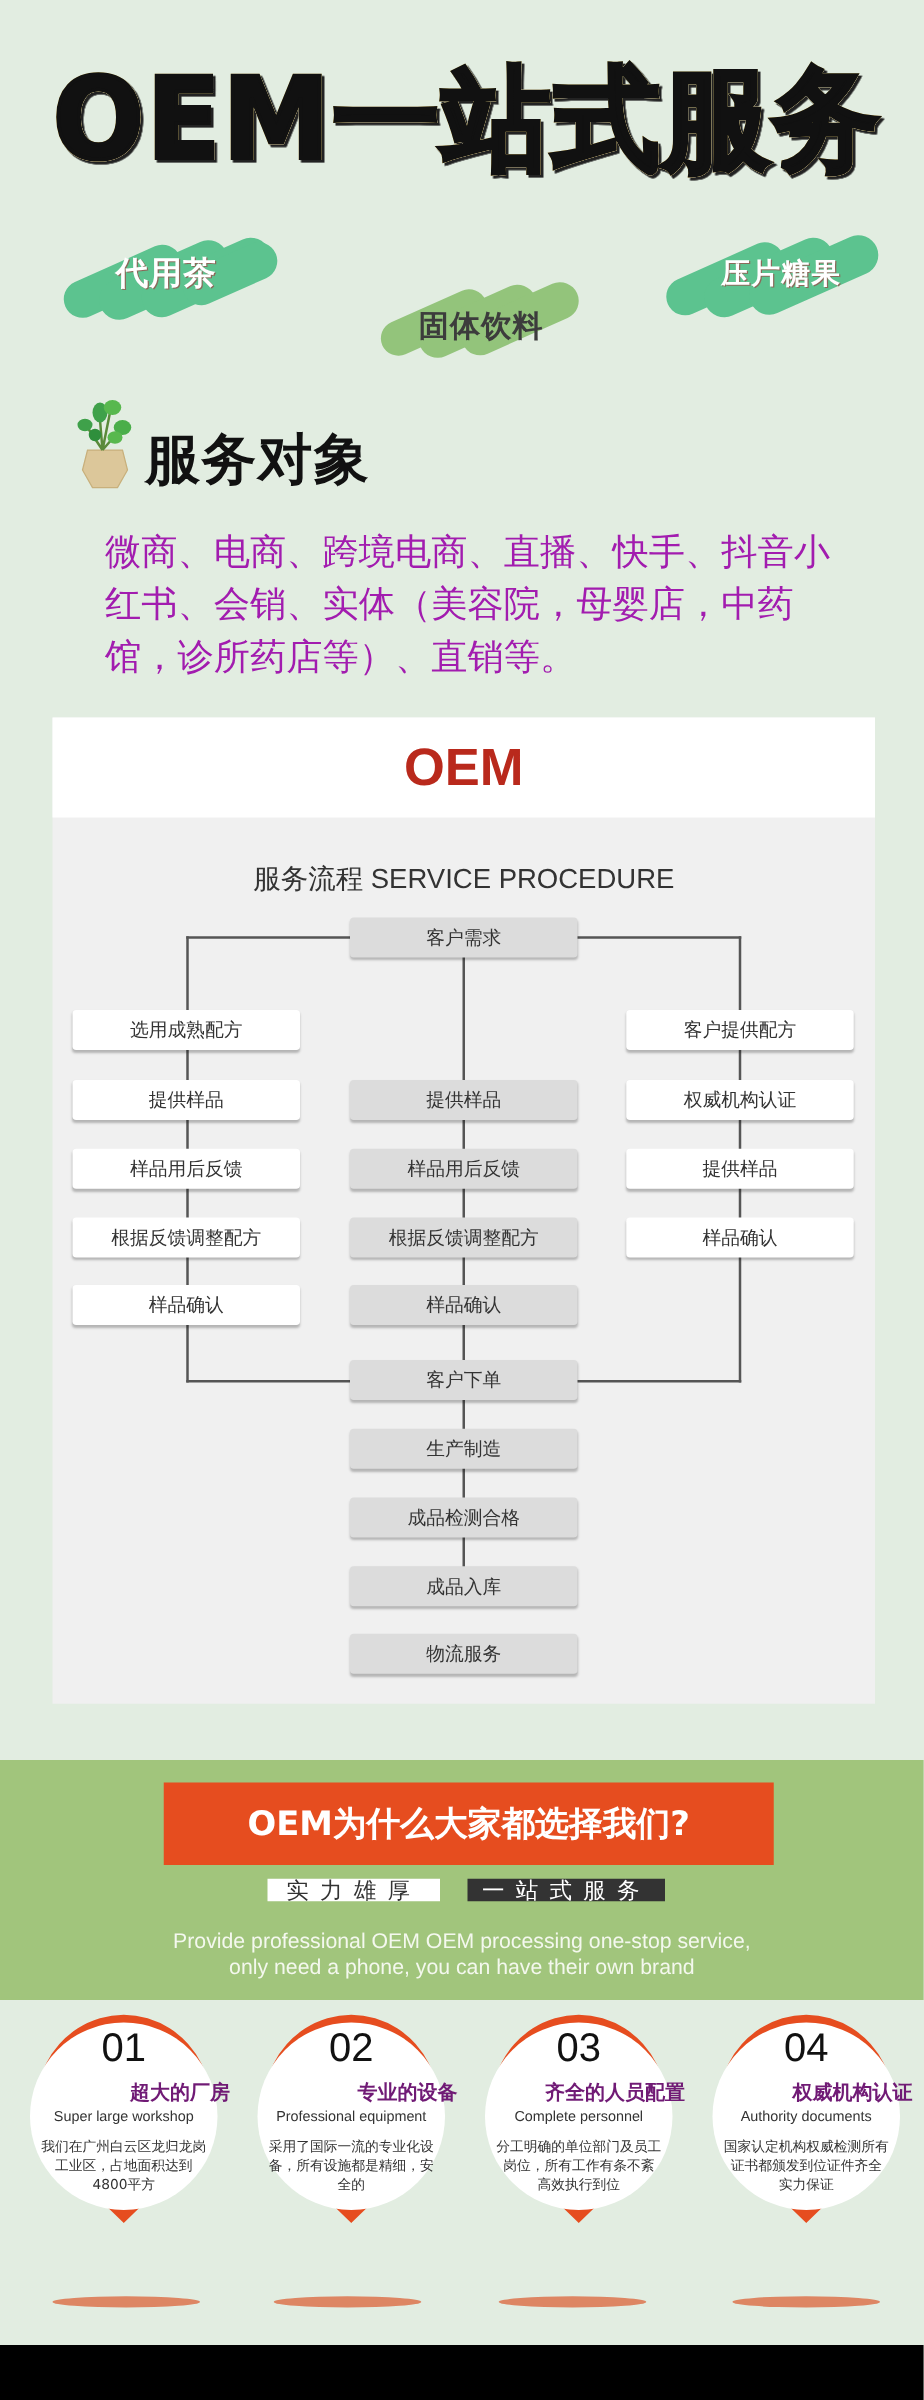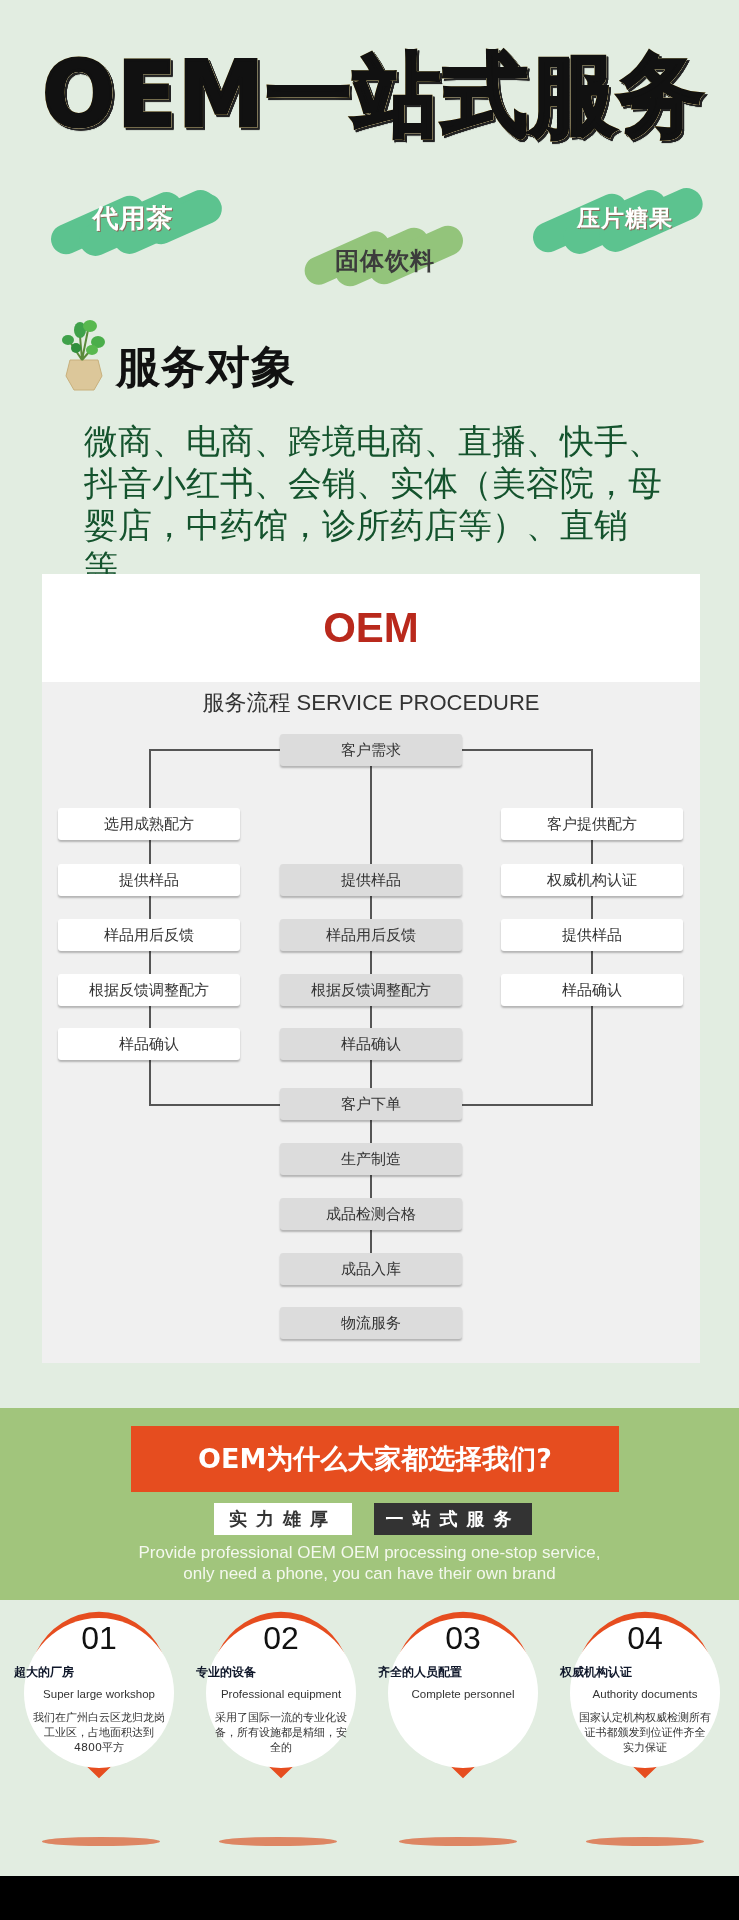--- a/index.html
+++ b/index.html
@@ -52,30 +52,30 @@
   .brush.olive .label { color: #3c3c3c; }
 
   
   .plant-icon { position: absolute; left: 52px; top: 316px; width: 64px; height: 78px; }
   .section-heading {
     position: absolute; left: 116px; top: 338px;
     font-size: 44px; font-weight: bold; color: #111; letter-spacing: 1px;
   }
   .service-text {
     position: absolute; left: 84px; top: 420px; width: 590px;
-    font-size: 34px; line-height: 42px; color: #14532d;
+    font-size: 29px; line-height: 42px; color: #a21caf;
   }
 
   
   .flow {
     position: absolute; left: 42px; top: 574px; width: 658px; height: 789px;
     background: #f0f0f0;
   }
   .flow-header {
-    position: absolute; left: 0; top: 0; width: 100%; height: 108px;
+    position: absolute; left: 0; top: 0; width: 100%; height: 80px;
     background: #ffffff;
     display: flex; align-items: center; justify-content: center; gap: 12px;
   }
   .flow-header .oem { font-size: 42px; font-weight: bold; color: #b9291c; font-family: "Liberation Sans", sans-serif; }
   .flow-header .cn { font-size: 40px; color: #333; }
   .flow-subtitle {
     position: absolute; left: 0; top: 114px; width: 100%; text-align: center;
     font-size: 22px; color: #333; font-family: "Liberation Sans", sans-serif;
   }
   .fbox {
@@ -93,23 +93,23 @@
     position: absolute; left: 0; top: 1408px; width: 739px; height: 192px;
     background: #a1c57c;
   }
   .why-title {
     position: absolute; left: 131px; top: 1426px; width: 488px; height: 66px;
     background: #e64d1f;
     display: flex; align-items: center; justify-content: center;
     color: #fff; font-weight: bold; font-size: 27px;
   }
   .chip {
-    position: absolute; top: 1503px; height: 32px;
-    display: flex; align-items: center; justify-content: center;
-    font-weight: bold; font-size: 18px; letter-spacing: 9px;
+    position: absolute; top: 1503px; height: 18px;
+    display: flex; align-items: center; justify-content: center;
+    font-weight: normal; font-size: 18px; letter-spacing: 9px;
   }
   .chip.light { left: 214px; width: 138px; background: #fff; color: #333; }
   .chip.dark { left: 374px; width: 158px; background: #333; color: #fff; }
   .why-en {
     position: absolute; left: 0; top: 1542px; width: 739px; text-align: center;
     color: #f4f8ee; font-size: 17px; line-height: 21px;
     font-family: "Liberation Sans", sans-serif;
   }
 
   
@@ -119,22 +119,22 @@
   }
   .pin .circle {
     position: absolute; left: 10px; top: 8px; width: 150px; height: 150px;
     border-radius: 50%; background: #fff;
   }
   .pin .num {
     position: absolute; left: 0; top: 10px; width: 170px; text-align: center;
     font-size: 32px; color: #111; font-family: "Liberation Sans", sans-serif;
   }
   .pin .t {
-    position: absolute; left: 0; top: 54px; width: 170px; text-align: left;
-    font-size: 12px; font-weight: bold; color: #0f172a;
+    position: absolute; left: 0; top: 54px; width: 170px; text-align: right;
+    font-size: 16px; font-weight: bold; color: #701a75;
   }
   .pin .en {
     position: absolute; left: 0; top: 78px; width: 170px; text-align: center;
     font-size: 11.5px; color: #333; font-family: "Liberation Sans", sans-serif;
   }
   .pin .d {
     position: absolute; left: 18px; top: 100px; width: 134px; text-align: center;
     font-size: 11px; line-height: 15px; color: #333;
   }
   .shadow-ell {
@@ -258,20 +258,21 @@
 </div>
 
 <div class="pin" style="left:378px;">
   <svg class="drop" viewBox="0 0 170 200" width="170" height="200">
     <path d="M85 2 A83 83 0 0 1 150 135 L85 198 L20 135 A83 83 0 0 1 85 2 Z" fill="#e64d1f"></path>
   </svg>
   <div class="circle"></div>
   <div class="num">03</div>
   <div class="t">齐全的人员配置</div>
   <div class="en">Complete personnel</div>
+  <div class="d">分工明确的单位部门及员工岗位，所有工作有条不紊 高效执行到位</div>
 </div>
 
 <div class="pin" style="left:560px;">
   <svg class="drop" viewBox="0 0 170 200" width="170" height="200">
     <path d="M85 2 A83 83 0 0 1 150 135 L85 198 L20 135 A83 83 0 0 1 85 2 Z" fill="#e64d1f"></path>
   </svg>
   <div class="circle"></div>
   <div class="num">04</div>
   <div class="t">权威机构认证</div>
   <div class="en">Authority documents</div>

